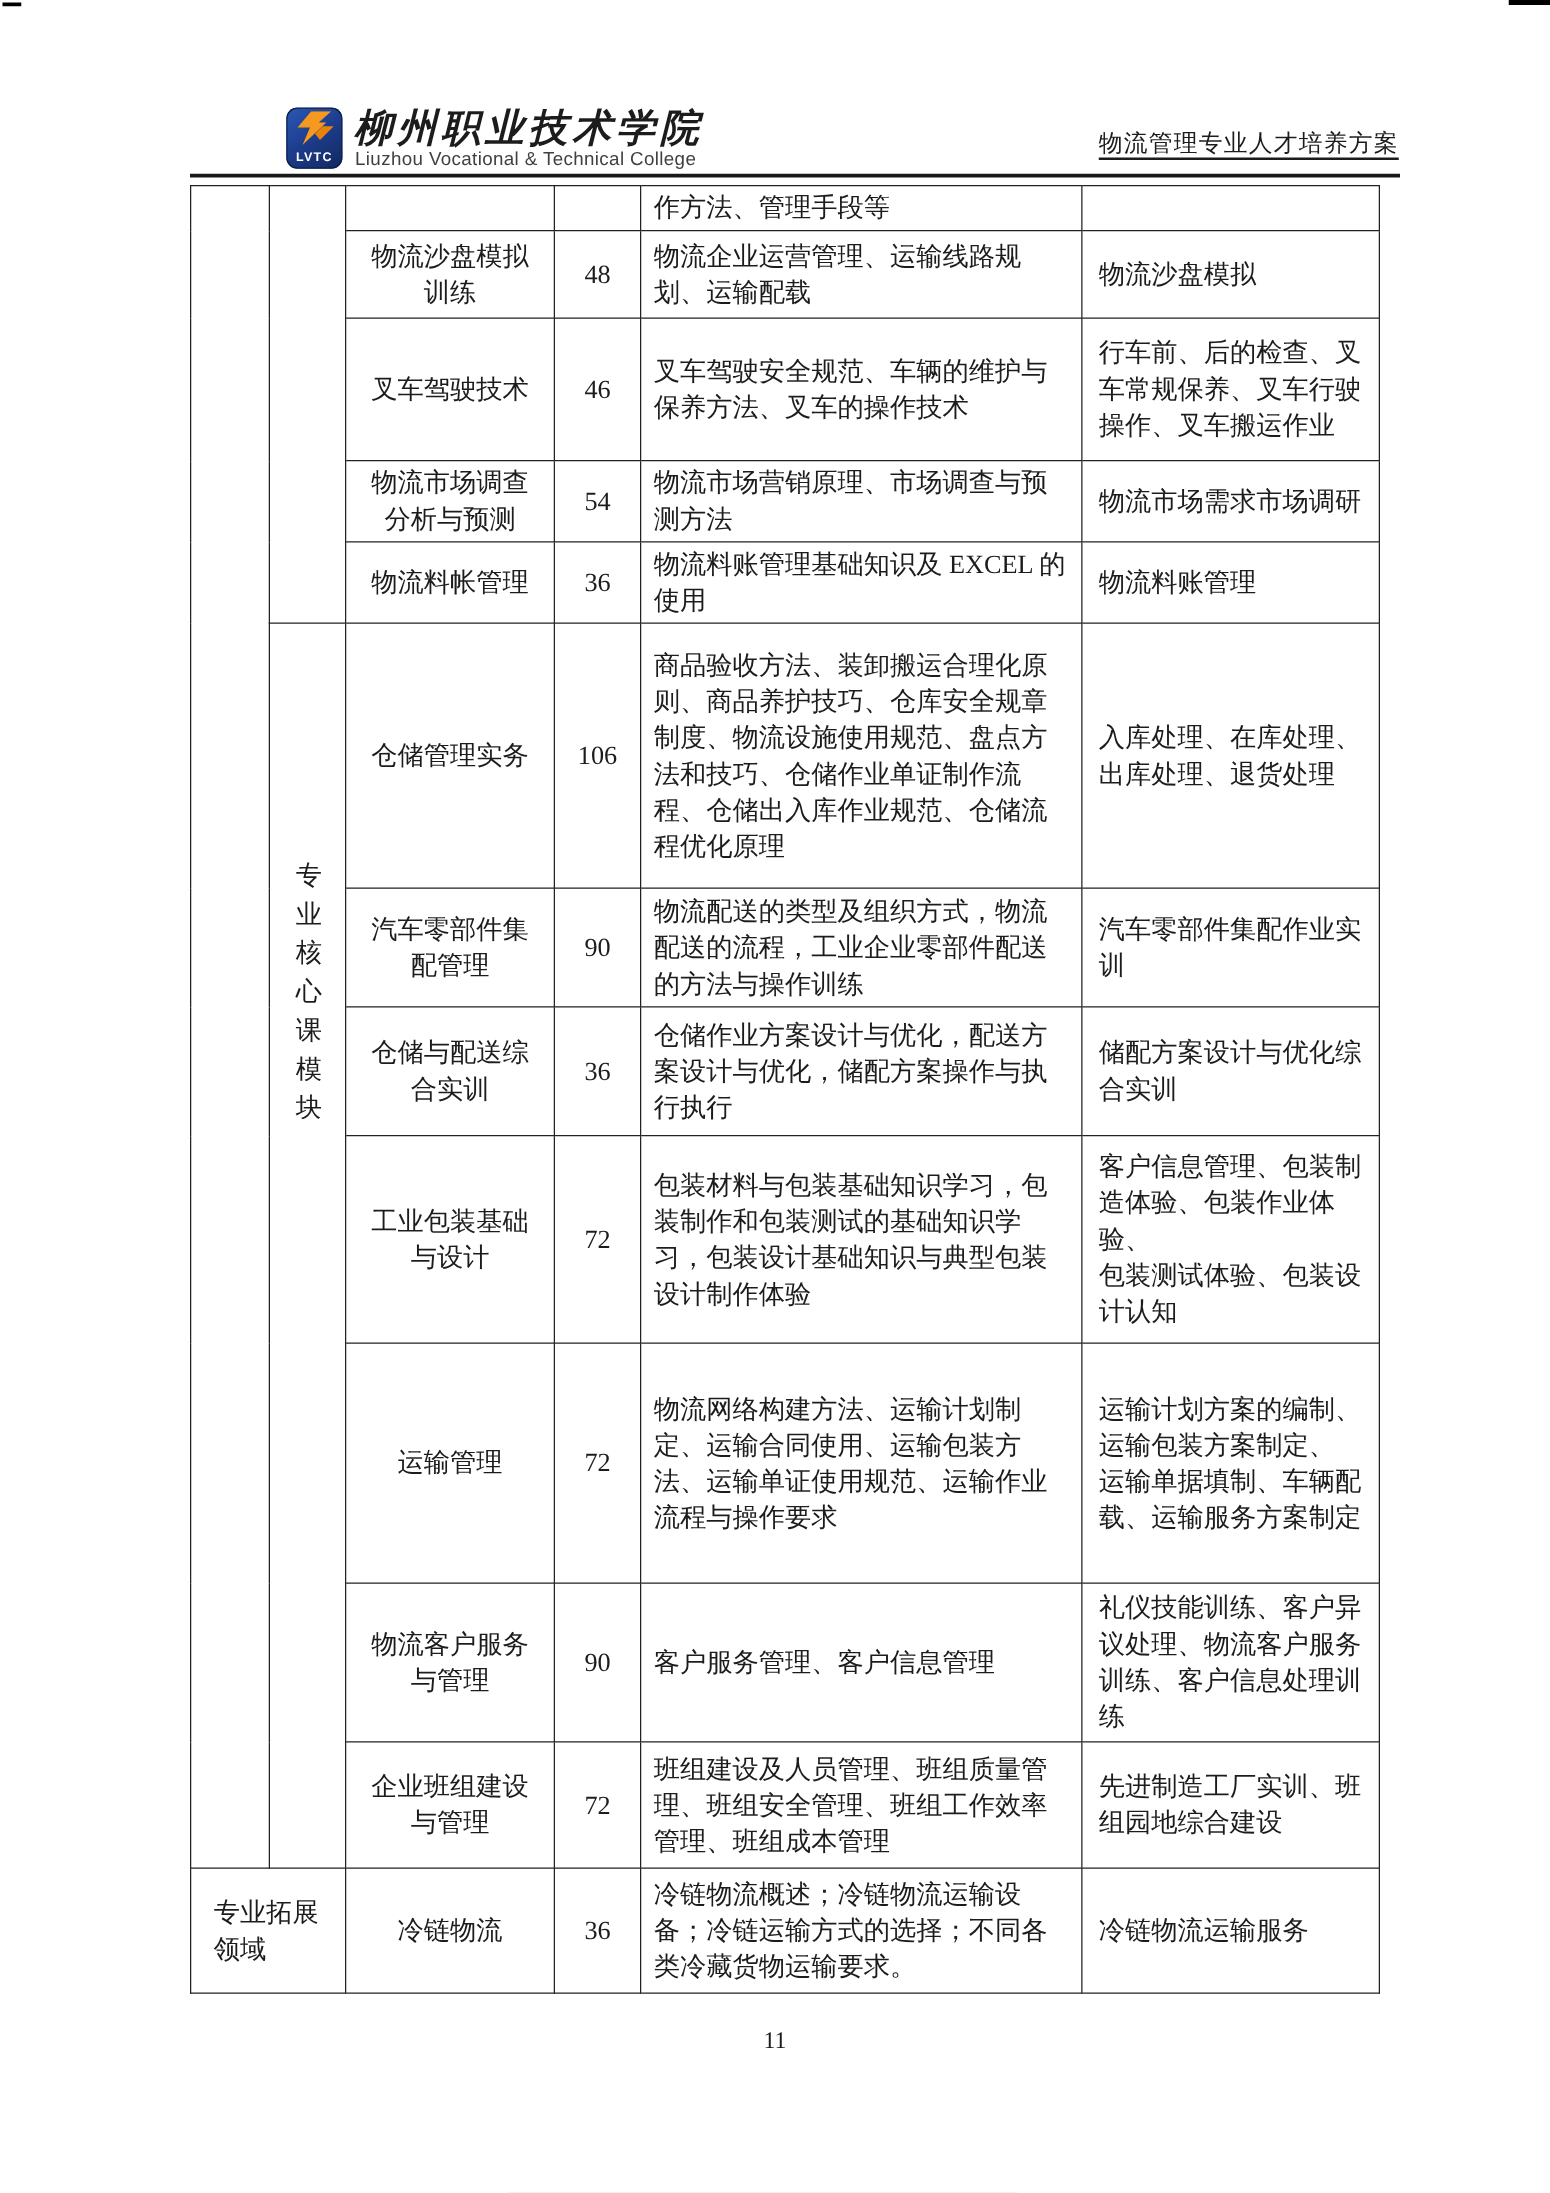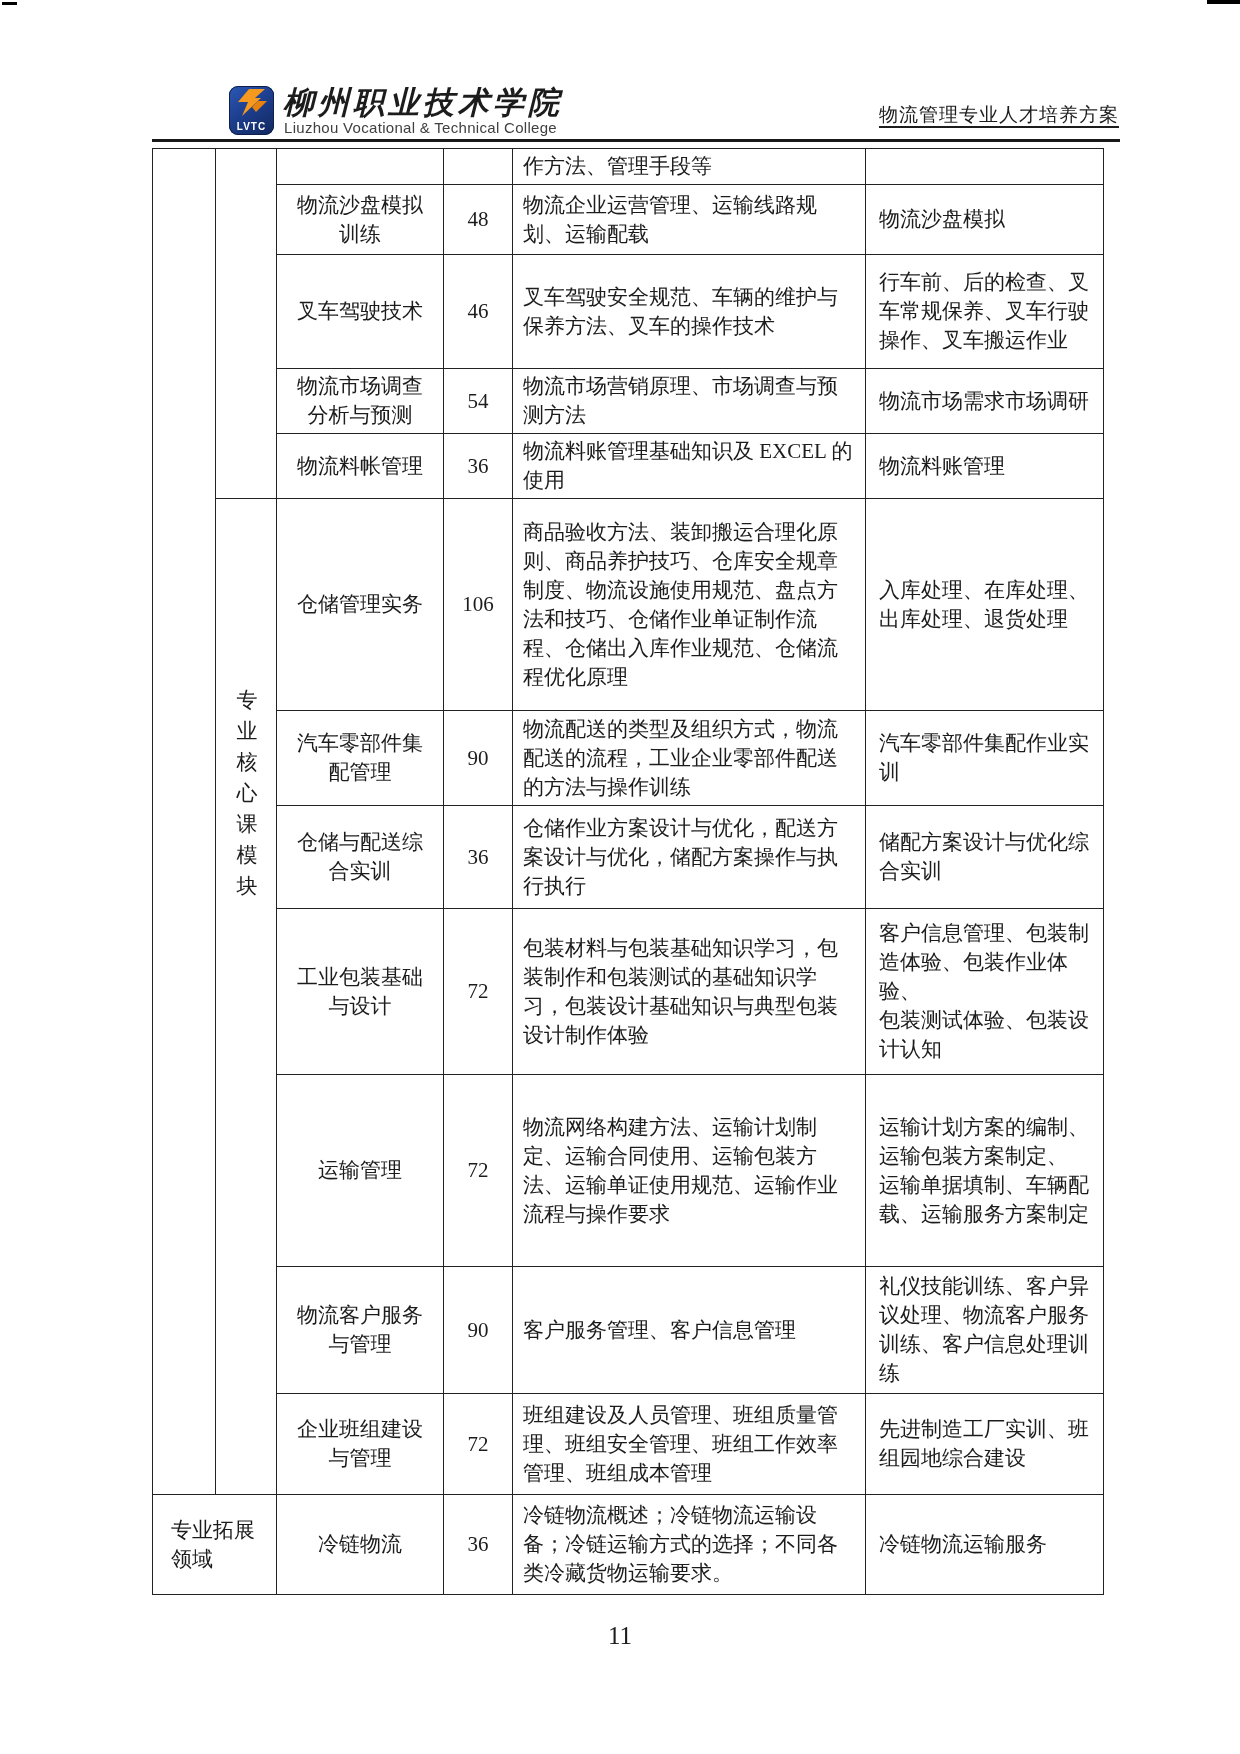--- a/index.html
+++ b/index.html
@@ -72,21 +72,21 @@
   td.spacer{padding:0;}
   td.vlabel{vertical-align:top;padding:186px 0 0 0;}
   .vtext{
     width:23px;margin:0 auto;
     word-break:break-all;line-height:31px;font-size:21px;text-align:right;
   }
   td.ext-label{text-align:left;padding:14px 18px;}
 
   .page-number{
     position:absolute;left:0;top:1622px;width:100%;
-    text-align:center;font-size:25px;
+    text-align:center;font-size:19px;
   }
 </style>
 </head>
 <body>
 
 <div class="page">
 
   <div class="corner-mark left"></div>
   <div class="corner-mark right"></div>
 

